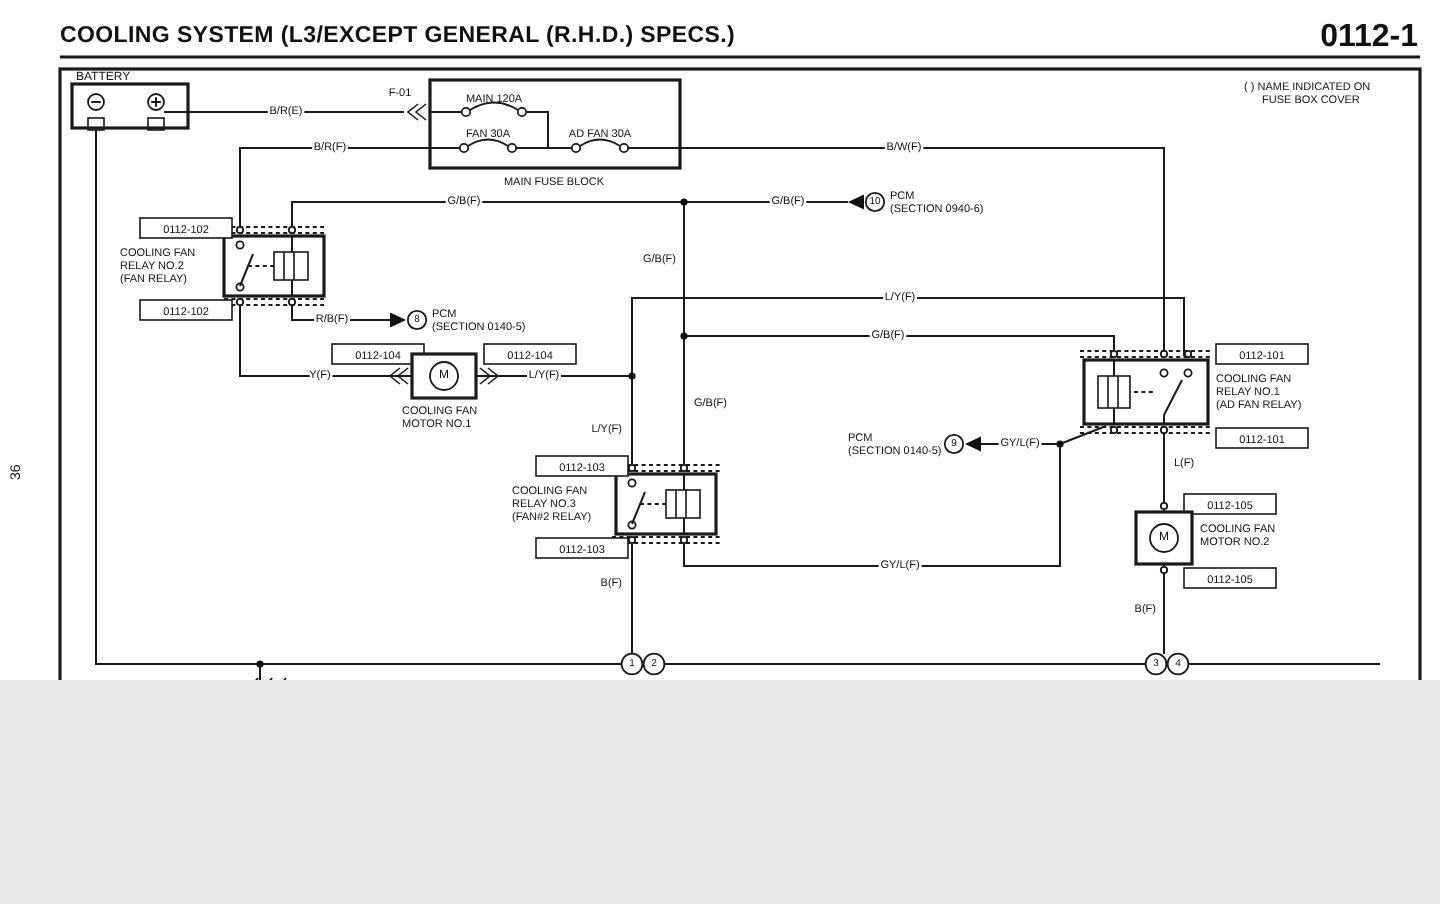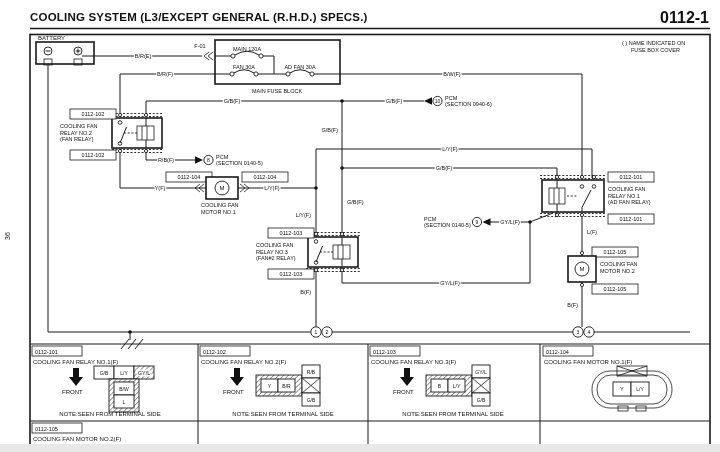--- a/index.html
+++ b/index.html
@@ -1,16 +1,16 @@
 <!DOCTYPE html>
 <html><head>
 <meta charset="utf-8">
 <style>
   html,body{margin:0;padding:0;background:#e8e8e8;}
-  #page{position:relative;width:720px;height:444px;background:#ffffff;overflow:hidden;
+  #page{position:relative;width:720px;height:340px;background:#ffffff;overflow:hidden;
         font-family:"Liberation Sans",sans-serif;}
   svg{position:absolute;left:0;top:0;}
   text{font-family:"Liberation Sans",sans-serif;fill:#111;}
   .ttl{font-size:11.5px;font-weight:bold;letter-spacing:.2px;}
   .pgn{font-size:16px;font-weight:bold;}
   .f5{font-size:5px;}
   .f55{font-size:5.5px;}
   .f6{font-size:6px;}
   .f7{font-size:7px;}
   .wl{font-size:5.5px;paint-order:stroke;stroke:#fff;stroke-width:2.6px;fill:#111;}

